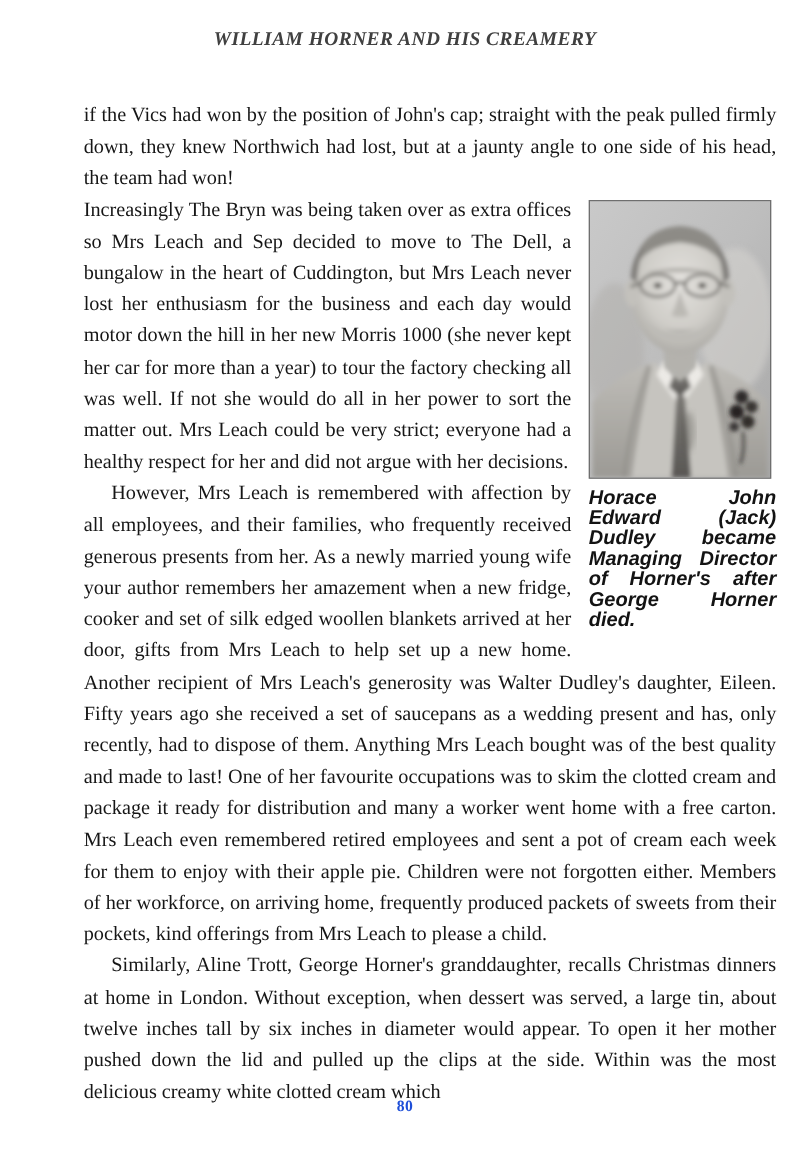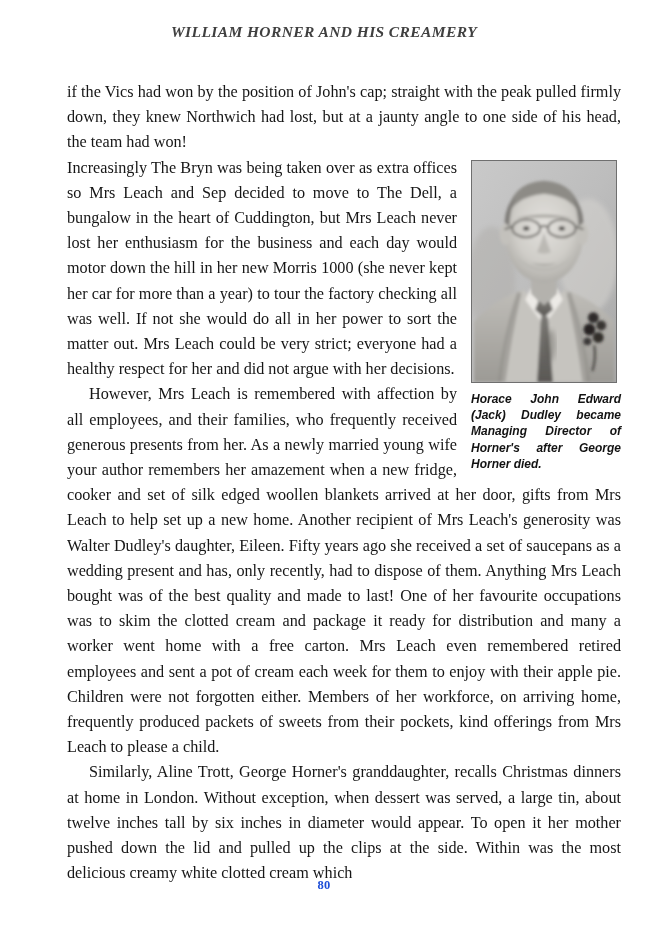--- a/index.html
+++ b/index.html
@@ -88,21 +88,21 @@
     width: 100%;
     height: 100%;
   }
 
   .caption {
     margin-top: 8px;
     width: 150px;
     font-family: "Liberation Sans", "DejaVu Sans", sans-serif;
     font-style: italic;
     font-weight: 700;
-    font-size: 12px;
+    font-size: 16px;
     line-height: 16.4px;
     text-align: justify;
     text-justify: inter-word;
     color: #131313;
   }
 
   
   .folio {
     position: absolute;
     left: 0;

